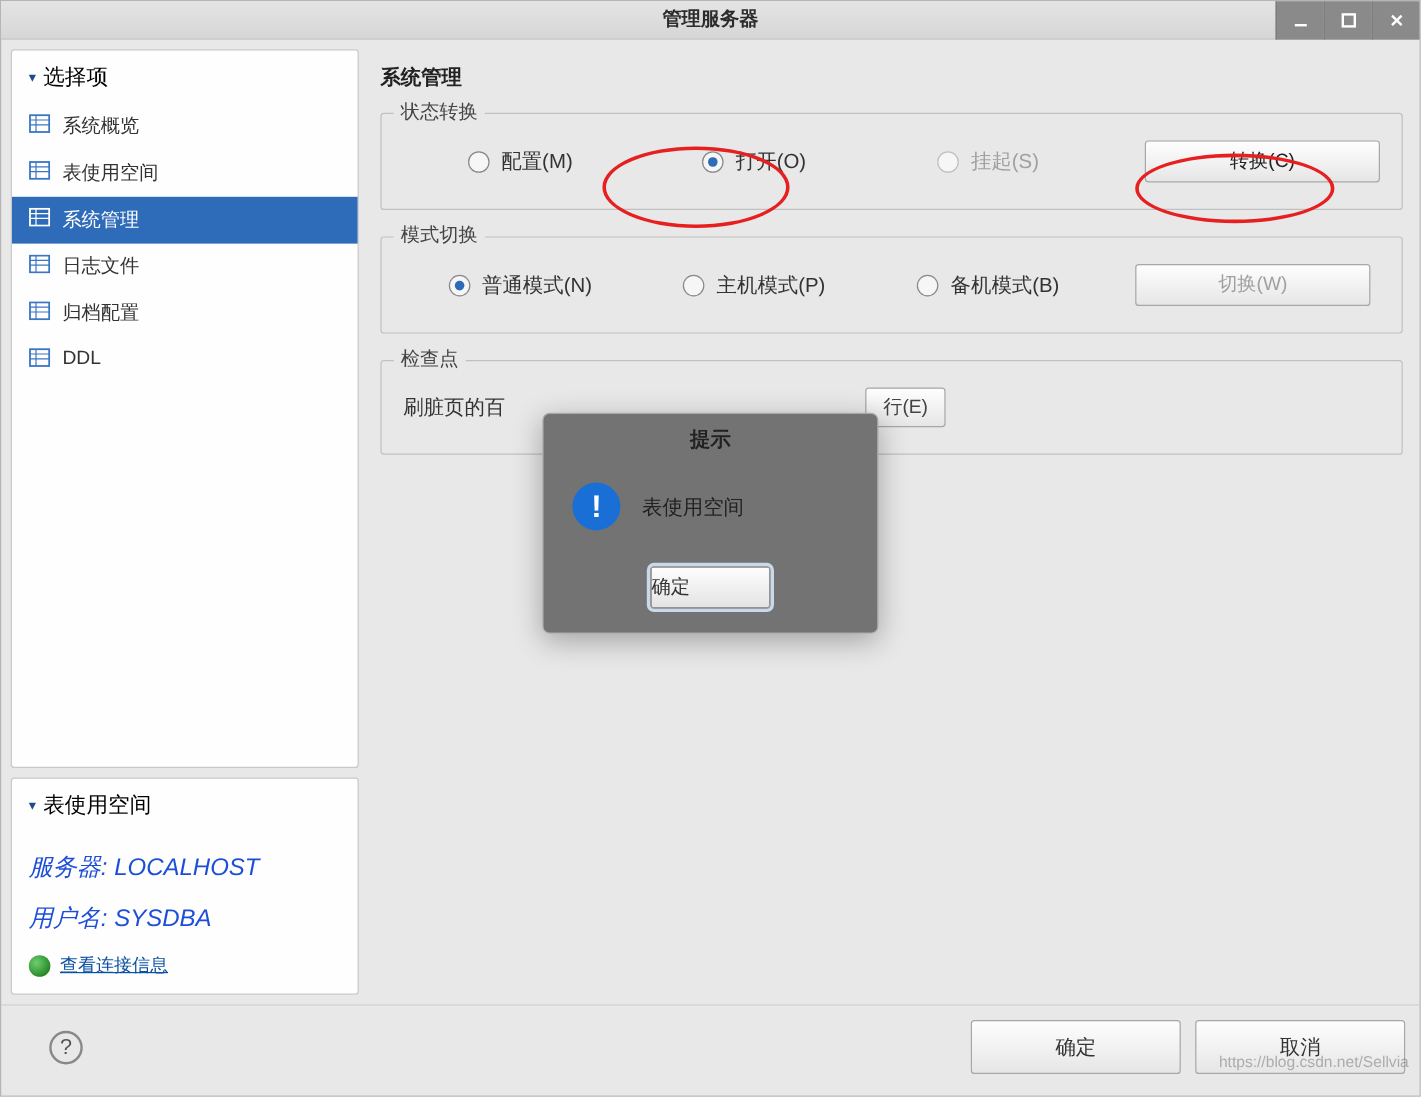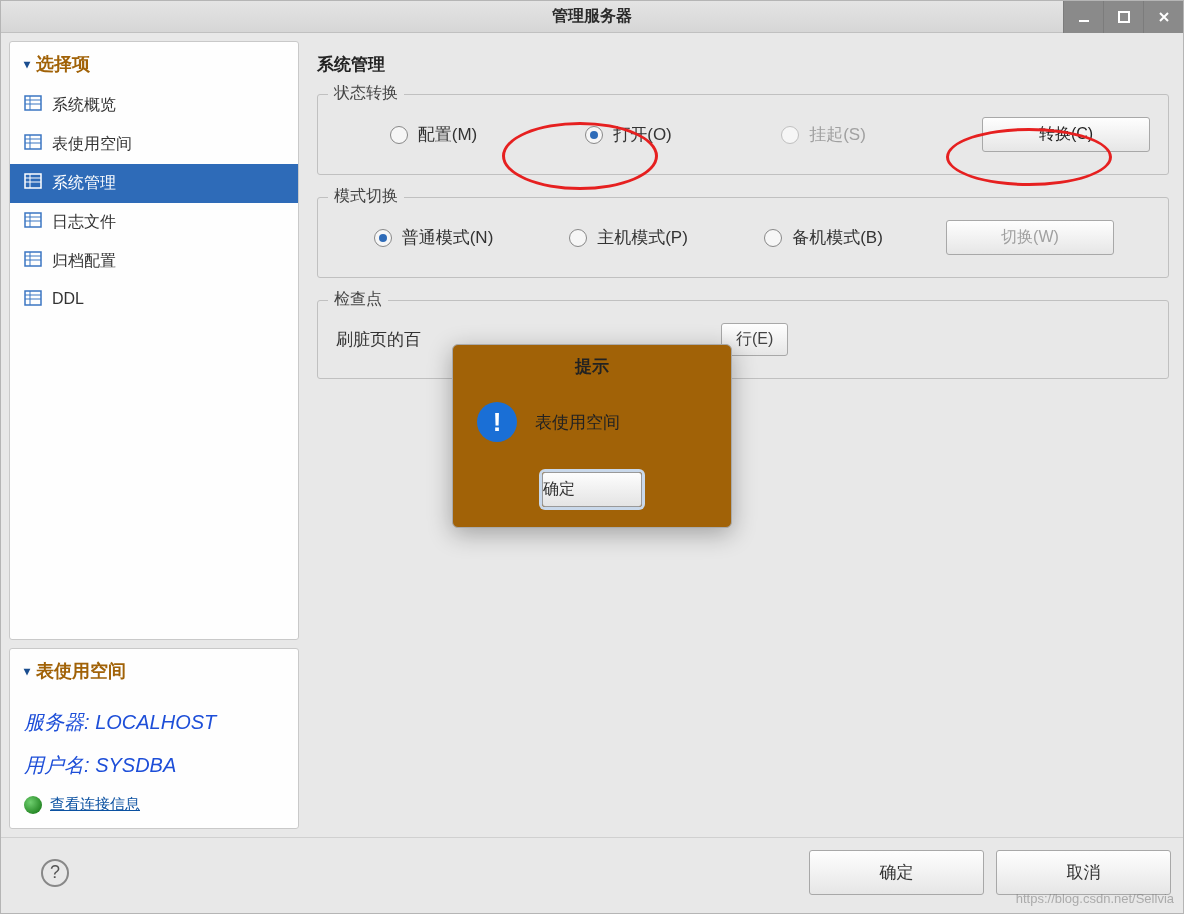--- a/index.html
+++ b/index.html
@@ -68,22 +68,22 @@
       gap: 8px;
     }
     .sidebar-panel {
       background: #fefefe;
       border: 1px solid #c9c9c9;
       border-radius: 3px;
     }
     .panel-header {
       padding: 10px 14px;
       font-size: 18px;
-      font-weight: bold;
-      color: #a16207;
+      font-weight: normal;
+      color: #000000;
       display: flex;
       align-items: center;
       gap: 6px;
     }
     .panel-header::before {
       content: "▾";
       font-size: 12px;
       color: #1a4d8f;
     }
     .sidebar-list {
@@ -194,21 +194,21 @@
       content: "";
       width: 8px;
       height: 8px;
       border-radius: 50%;
       background: #2e6bb8;
     }
     .radio-opt.disabled .radio-circle { border-color: #c0c0c0; }
     .action-btn {
       margin-left: auto;
       padding: 6px 0;
-      width: 168px;
+      width: 196px;
       text-align: center;
       background: linear-gradient(#fefefe, #e6e6e6);
       border: 1px solid #a8a8a8;
       border-radius: 3px;
       font-size: 16px;
       cursor: pointer;
       color: #222;
     }
     .action-btn.disabled { color: #a0a0a0; cursor: default; margin-left: 25px; }
     .input-row {
@@ -248,21 +248,21 @@
       border-radius: 3px;
       font-size: 17px;
       cursor: pointer;
     }
     
     .modal {
       position: absolute;
       left: 452px;
       top: 344px;
       width: 280px;
-      background: #a16207;
+      background: #737373;
       border: 1px solid #aaa;
       border-radius: 6px;
       box-shadow: 0 6px 24px rgba(0,0,0,0.3);
       z-index: 100;
     }
     .modal-title {
       text-align: center;
       font-size: 17px;
       font-weight: bold;
       padding: 10px 0 16px;
@@ -308,21 +308,21 @@
       border: 3px solid #e62020;
       border-radius: 50%;
       pointer-events: none;
       z-index: 50;
     }
     .annot1 { left: 502px; top: 122px; width: 156px; height: 68px; }
     .annot2 { left: 946px; top: 128px; width: 166px; height: 58px; }
     .watermark {
       position: absolute;
       right: 10px;
-      bottom: 8px;
+      bottom: 22px;
       font-size: 13px;
       color: rgba(120,120,120,0.55);
       z-index: 200;
     }
     .exec-btn-partial {
       border: 1px solid #a8a8a8;
       background: linear-gradient(#fefefe, #e6e6e6);
       padding: 5px 14px;
       border-radius: 3px;
       font-size: 16px;

